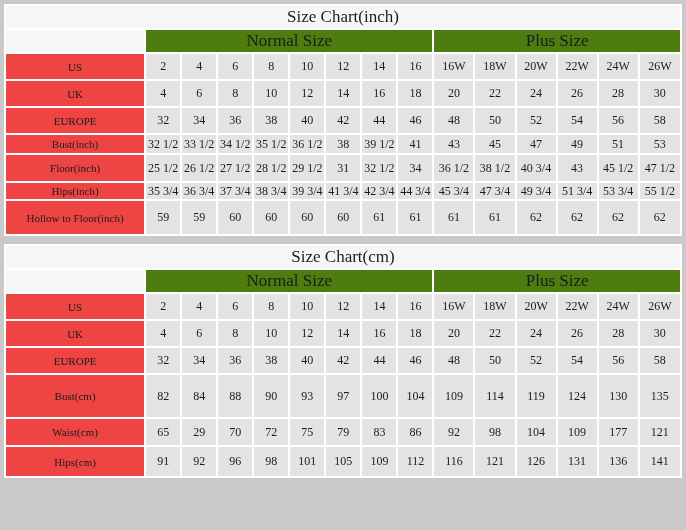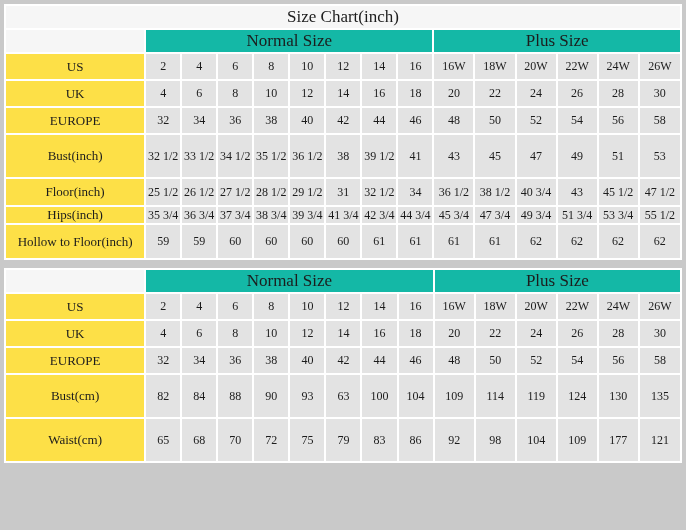--- a/index.html
+++ b/index.html
@@ -39,27 +39,27 @@
   }
   td.title-cell {
     background: #f6f6f6;
     font-size: 17px;
     height: 22px;
   }
   td.blank-cell {
     background: #f6f6f6;
   }
   td.group-cell {
-    background: #14b8a6;
+    background: #4d7c0f;
     font-size: 17px;
     height: 22px;
   }
   td.label-cell {
-    background: #fde047;
-    font-size: 13px;
+    background: #ef4444;
+    font-size: 11px;
   }
   td.data-cell {
     background: #e3e3e3;
     font-size: 12px;
   }
 </style>
 </head>
 <body>
 
 <div class="page">
@@ -137,21 +137,21 @@
           <td class="data-cell">42</td>
           <td class="data-cell">44</td>
           <td class="data-cell">46</td>
           <td class="data-cell">48</td>
           <td class="data-cell">50</td>
           <td class="data-cell">52</td>
           <td class="data-cell">54</td>
           <td class="data-cell">56</td>
           <td class="data-cell">58</td>
         </tr>
-        <tr style="height: 42px;">
+        <tr style="height: 18px;">
           <td class="label-cell">Bust(inch)</td>
           <td class="data-cell">32 1/2</td>
           <td class="data-cell">33 1/2</td>
           <td class="data-cell">34 1/2</td>
           <td class="data-cell">35 1/2</td>
           <td class="data-cell">36 1/2</td>
           <td class="data-cell">38</td>
           <td class="data-cell">39 1/2</td>
           <td class="data-cell">41</td>
           <td class="data-cell">43</td>
@@ -230,20 +230,23 @@
         <col style="width:34px">
       <col style="width:39px">
         <col style="width:39px">
         <col style="width:39px">
         <col style="width:39px">
       <col style="width:39px">
         <col style="width:40px">
     </colgroup>
     <tbody>
       <tr style="height:22px">
+        <td colspan="15" class="title-cell">Size Chart(cm)</td>
+      </tr>
+      <tr style="height:22px">
         <td class="blank-cell"></td>
         <td colspan="8" class="group-cell">Normal Size</td>
         <td colspan="6" class="group-cell">Plus Size</td>
       </tr>
     </tbody>
     <tbody>
         <tr style="height: 25px;">
           <td class="label-cell">US</td>
           <td class="data-cell">2</td>
           <td class="data-cell">4</td>
@@ -294,43 +297,60 @@
           <td class="data-cell">56</td>
           <td class="data-cell">58</td>
         </tr>
         <tr style="height: 42px;">
           <td class="label-cell">Bust(cm)</td>
           <td class="data-cell">82</td>
           <td class="data-cell">84</td>
           <td class="data-cell">88</td>
           <td class="data-cell">90</td>
           <td class="data-cell">93</td>
-          <td class="data-cell">63</td>
+          <td class="data-cell">97</td>
           <td class="data-cell">100</td>
           <td class="data-cell">104</td>
           <td class="data-cell">109</td>
           <td class="data-cell">114</td>
           <td class="data-cell">119</td>
           <td class="data-cell">124</td>
           <td class="data-cell">130</td>
           <td class="data-cell">135</td>
         </tr>
-        <tr style="height: 42px;">
+        <tr style="height: 26px;">
           <td class="label-cell">Waist(cm)</td>
           <td class="data-cell">65</td>
-          <td class="data-cell">68</td>
+          <td class="data-cell">29</td>
           <td class="data-cell">70</td>
           <td class="data-cell">72</td>
           <td class="data-cell">75</td>
           <td class="data-cell">79</td>
           <td class="data-cell">83</td>
           <td class="data-cell">86</td>
           <td class="data-cell">92</td>
           <td class="data-cell">98</td>
           <td class="data-cell">104</td>
           <td class="data-cell">109</td>
           <td class="data-cell">177</td>
           <td class="data-cell">121</td>
         </tr>
+        <tr style="height: 29px;">
+          <td class="label-cell">Hips(cm)</td>
+          <td class="data-cell">91</td>
+          <td class="data-cell">92</td>
+          <td class="data-cell">96</td>
+          <td class="data-cell">98</td>
+          <td class="data-cell">101</td>
+          <td class="data-cell">105</td>
+          <td class="data-cell">109</td>
+          <td class="data-cell">112</td>
+          <td class="data-cell">116</td>
+          <td class="data-cell">121</td>
+          <td class="data-cell">126</td>
+          <td class="data-cell">131</td>
+          <td class="data-cell">136</td>
+          <td class="data-cell">141</td>
+        </tr>
       </tbody>
   </table>
 
 </div>
 
 </body></html>

